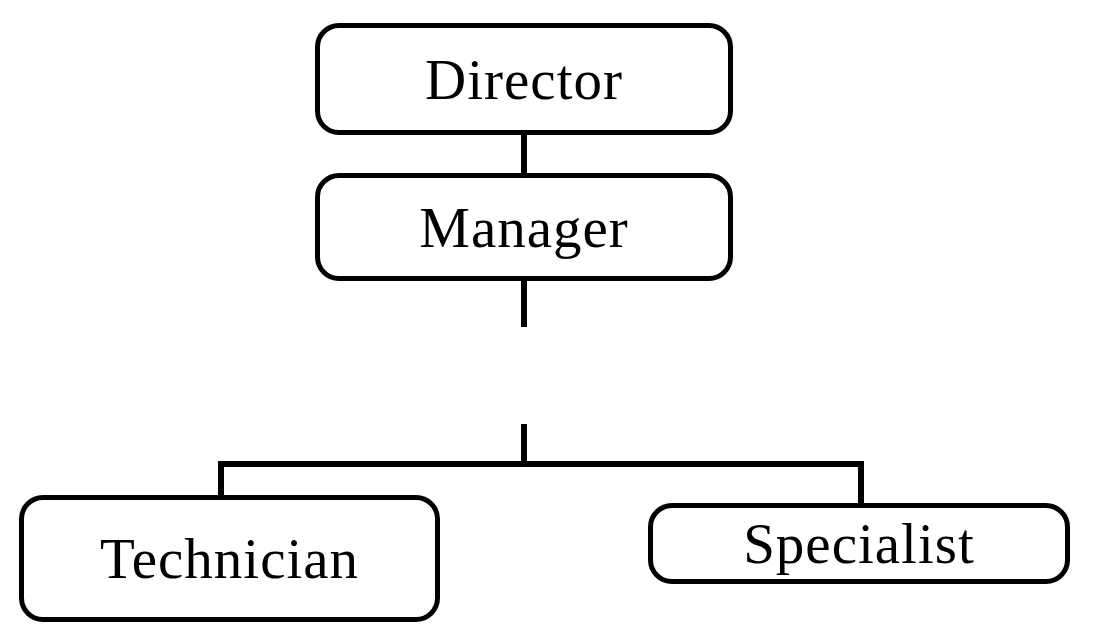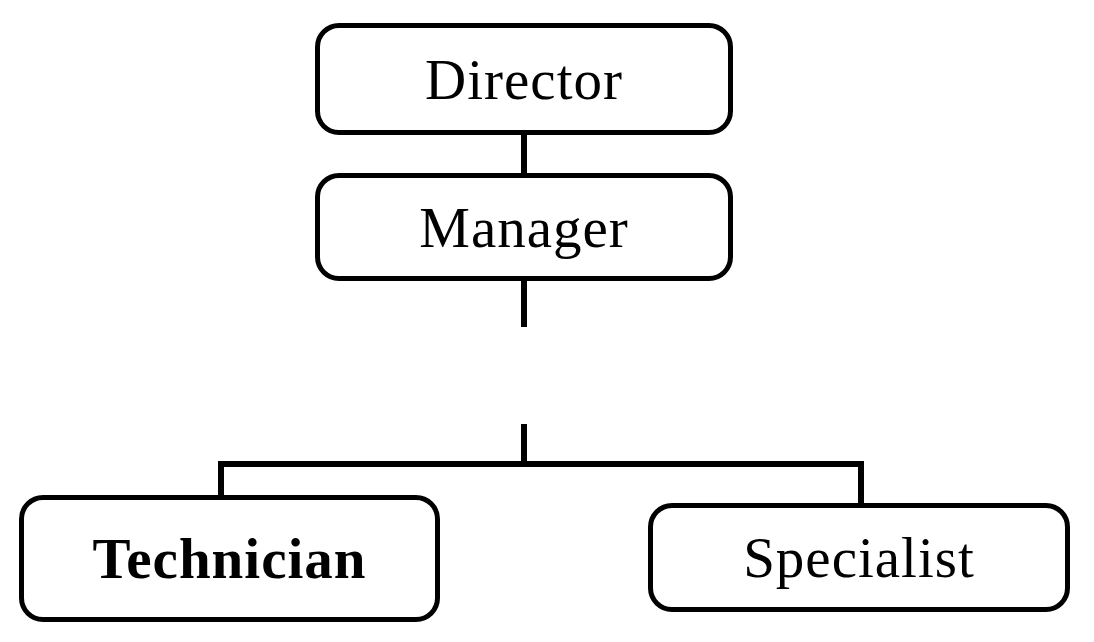--- a/index.html
+++ b/index.html
@@ -35,22 +35,22 @@
     justify-content: center;
     color: var(--text);
     font-size: 57px;
     letter-spacing: 1px;
     white-space: nowrap;
   }
   
   .node-director   { left: 315px; top: 23px;  width: 418px; height: 112px; }
   .node-manager    { left: 315px; top: 173px; width: 418px; height: 108px; }
   .node-adviser    { left: 315px; top: 322px; width: 418px; height: 107px; }
-  .node-technician { left: 19px;  top: 495px; width: 421px; height: 127px; font-weight: bold; }
-  .node-specialist { left: 648px; top: 503px; width: 422px; height: 109px; }
+  .node-technician { left: 19px;  top: 495px; width: 421px; height: 127px; }
+  .node-specialist { left: 648px; top: 503px; width: 422px; height: 81px; }
   
   .edge-director-manager  { left: 521px; top: 130px; width: 6px;   height: 48px; }
   .edge-manager-adviser   { left: 521px; top: 276px; width: 6px;   height: 51px; }
   .edge-adviser-branch    { left: 521px; top: 424px; width: 6px;   height: 40px; }
   .edge-branch-horizontal { left: 218px; top: 461px; width: 646px; height: 6px;  }
   .edge-branch-technician { left: 218px; top: 461px; width: 6px;   height: 38px; }
   .edge-branch-specialist { left: 858px; top: 461px; width: 6px;   height: 46px; }
 </style>
 </head>
 <body>

